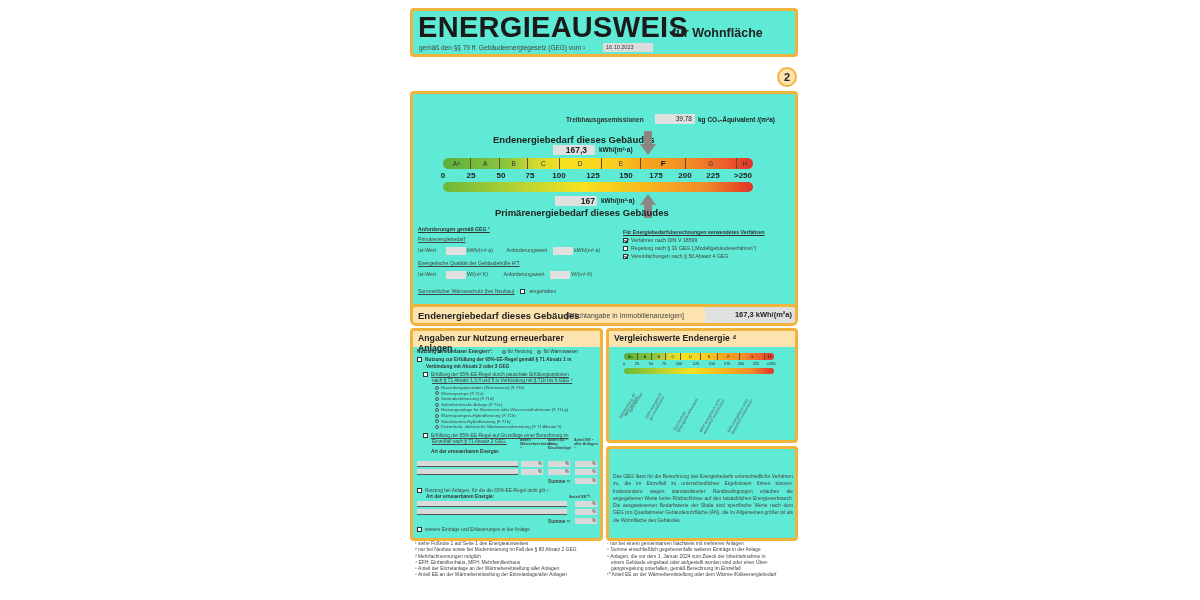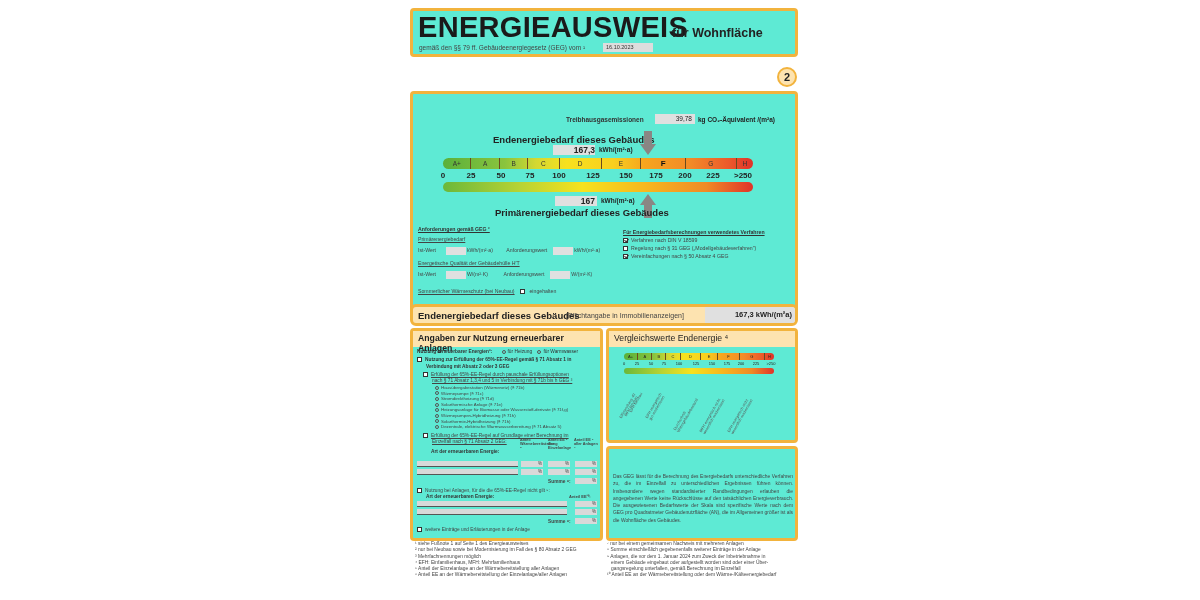--- a/index.html
+++ b/index.html
@@ -26,21 +26,21 @@
 
   
   .eb { left: 0; top: 83px; width: 388px; height: 230px; }
   .eb .head { position: absolute; left: 0; top: 0; width: 100%; height: 17px; background: #fde3b0; }
   .eb .head span { position: absolute; left: 5px; top: 2px; font-size: 11px; font-weight: bold; }
   .thg-label { position: absolute; left: 153px; top: 22px; font-size: 6.5px; font-weight: bold; color: #333; }
   .thg-val { position: absolute; left: 242px; top: 20px; width: 40px; height: 10px; background: #e0e0e0; font-size: 6.5px; text-align: right; padding-right: 3px; line-height: 10px; }
   .thg-unit { position: absolute; left: 285px; top: 22px; font-size: 6.5px; font-weight: bold; }
 
   .end-label { position: absolute; left: 80px; top: 40px; font-size: 9.5px; font-weight: bold; }
-  .end-val { position: absolute; left: 140px; top: 51px; width: 42px; height: 10px; background: #e0e0e0; font-size: 8.5px; font-weight: bold; text-align: right; padding-right: 0; line-height: 10px; }
+  .end-val { position: absolute; left: 140px; top: 51px; width: 42px; height: 10px; background: #e0e0e0; font-size: 8.5px; font-weight: bold; text-align: right; padding-right: 8px; line-height: 10px; }
   .end-unit { position: absolute; left: 186px; top: 52px; font-size: 6.5px; font-weight: bold; }
   .arrow-down { position: absolute; left: 227px; top: 37px; width: 16px; height: 24px; }
   .arrow-up { position: absolute; left: 227px; top: 100px; width: 16px; height: 24px; }
 
   .scale { position: absolute; left: 30px; top: 64px; width: 310px; height: 11px; border-radius: 6px; background: linear-gradient(to right, #5ab03a 0%, #8ac43e 20%, #d4d832 30%, #f7e11e 40%, #f8cf1f 55%, #f6a51e 65%, #f28a27 80%, #ec5a2b 92%, #e0322a 100%); display: flex; overflow: hidden; }
   .scale .cls { flex: 1; font-size: 6.5px; text-align: center; line-height: 11px; color: #333; border-right: 1px solid #6b4a1e; }
   .scale .cls:last-child { border-right: none; }
   .scale .cls.active { font-weight: bold; font-size: 8px; color: #111; }
   .ticks { position: absolute; left: 28px; top: 77px; width: 314px; height: 10px; }
   .ticks span { position: absolute; font-size: 8px; font-weight: bold; transform: translateX(-50%); }
@@ -74,21 +74,21 @@
   .ee .head span { position: absolute; left: 5px; top: 2px; font-size: 8.7px; font-weight: bold; }
   .ee .body { position: absolute; left: 4px; top: 18px; width: 182px; font-size: 4.8px; color: #444; }
   .ee .body .row { position: absolute; left: 0; white-space: nowrap; }
   .radio { display: inline-block; width: 4px; height: 4px; border: 0.6px solid #555; border-radius: 50%; vertical-align: middle; margin-right: 2px; }
   .ee .gbar { position: absolute; height: 6px; background: #d9d9d9; border-bottom: 1px solid #555; }
   .ee .pct { position: absolute; height: 6px; background: #d9d9d9; font-size: 4.5px; text-align: right; padding-right: 1px; line-height: 6px; }
 
   
   .vw { left: 196px; top: 320px; width: 192px; height: 115px; }
   .vw .head { position: absolute; left: 0; top: 0; width: 100%; height: 16px; background: #fde3b0; }
-  .vw .head span { position: absolute; left: 5px; top: 2px; font-size: 8.7px; font-weight: normal; }
+  .vw .head span { position: absolute; left: 5px; top: 2px; font-size: 8.7px; font-weight: bold; }
   .vw .scale2 { position: absolute; left: 15px; top: 22px; width: 150px; height: 7px; border-radius: 4px; background: linear-gradient(to right, #5ab03a 0%, #8ac43e 20%, #d4d832 30%, #f7e11e 40%, #f8cf1f 55%, #f6a51e 65%, #f28a27 80%, #ec5a2b 92%, #e0322a 100%); display: flex; overflow: hidden; }
   .vw .scale2 span { flex: 1; font-size: 4px; text-align: center; line-height: 7px; border-right: 0.6px solid #6b4a1e; }
   .vw .scale2 span:last-child { border-right: none; }
   .vw .ticks2 { position: absolute; left: 15px; top: 30px; width: 150px; height: 6px; }
   .vw .ticks2 span { position: absolute; font-size: 4px; transform: translateX(-50%); }
   .vw .grad2 { position: absolute; left: 15px; top: 37px; width: 150px; height: 6px; border-radius: 4px; background: linear-gradient(to right, #6bb83a 0%, #b8d334 25%, #f7e21e 45%, #f7b81e 65%, #f08a26 85%, #e0322a 100%); }
   .vw .rl { position: absolute; font-size: 3.8px; color: #555; transform-origin: left top; transform: rotate(-60deg); white-space: nowrap; line-height: 4.2px; }
 
   
   .er { left: 196px; top: 438px; width: 192px; height: 95px; }

